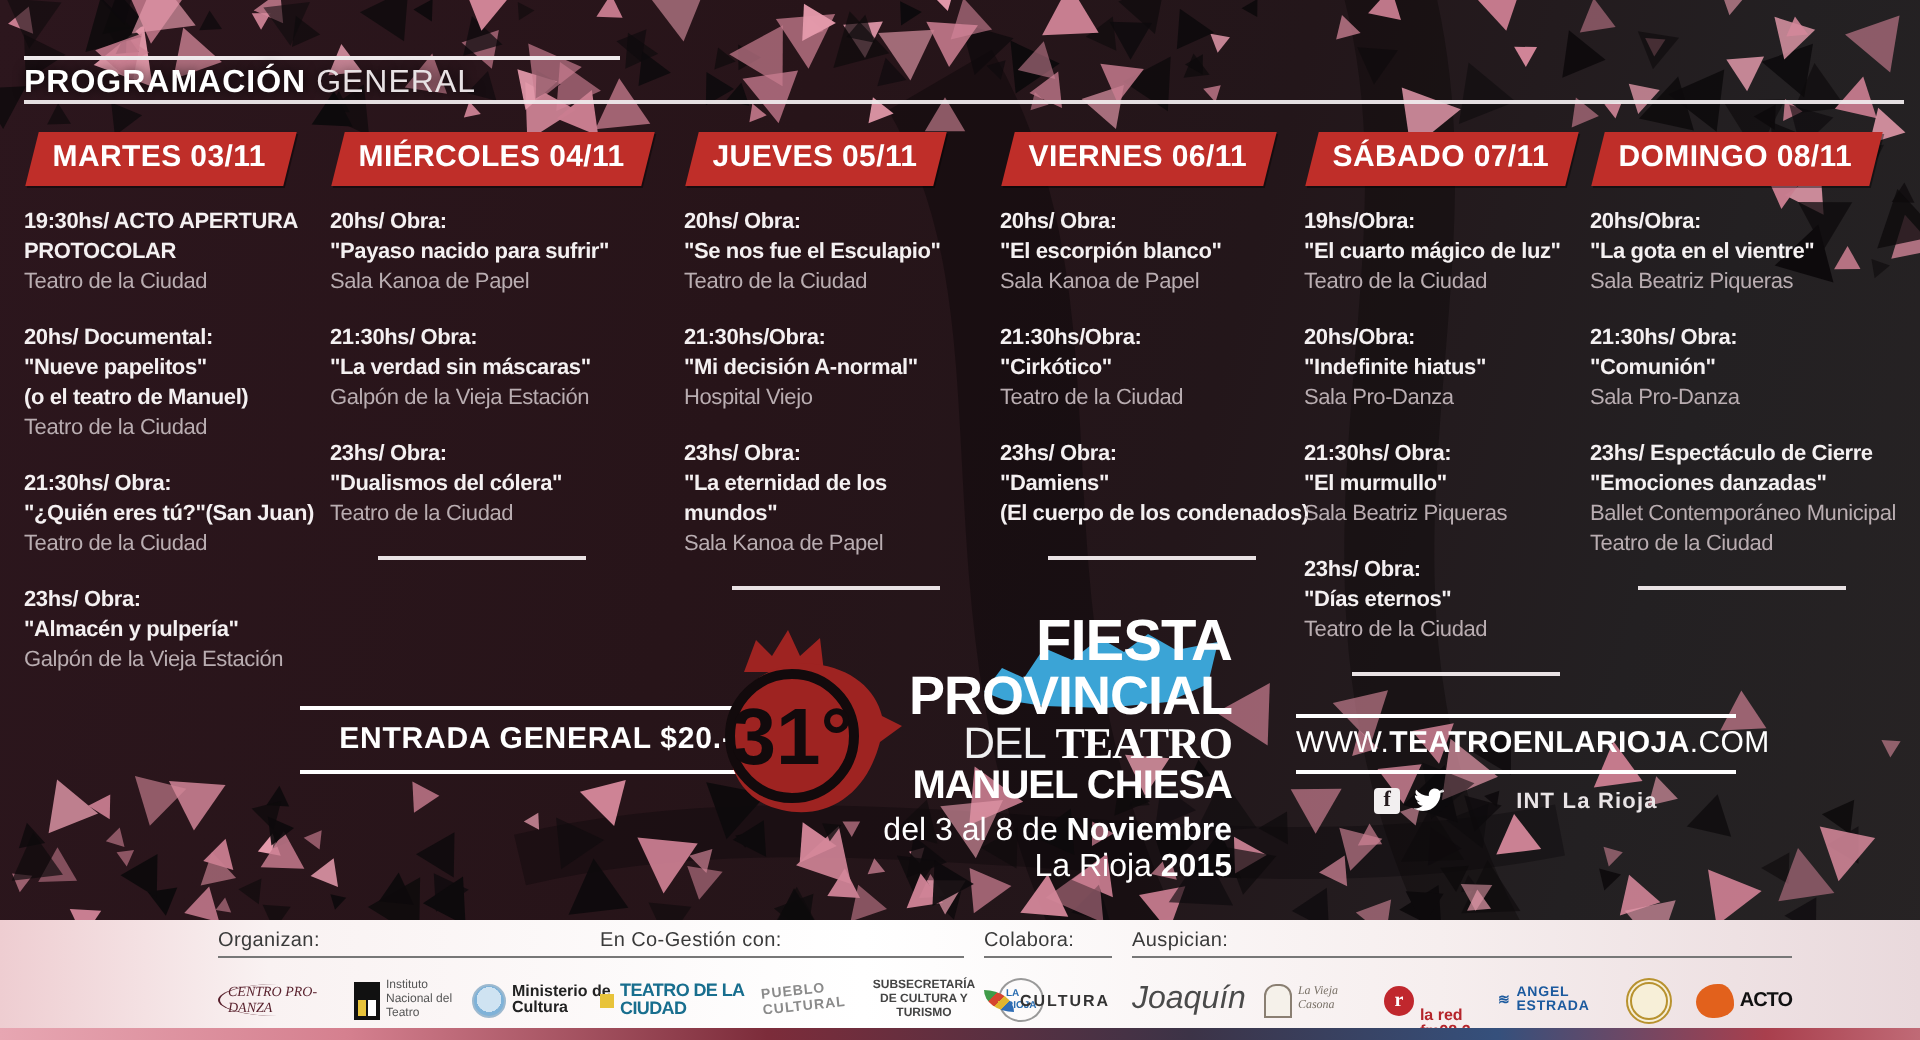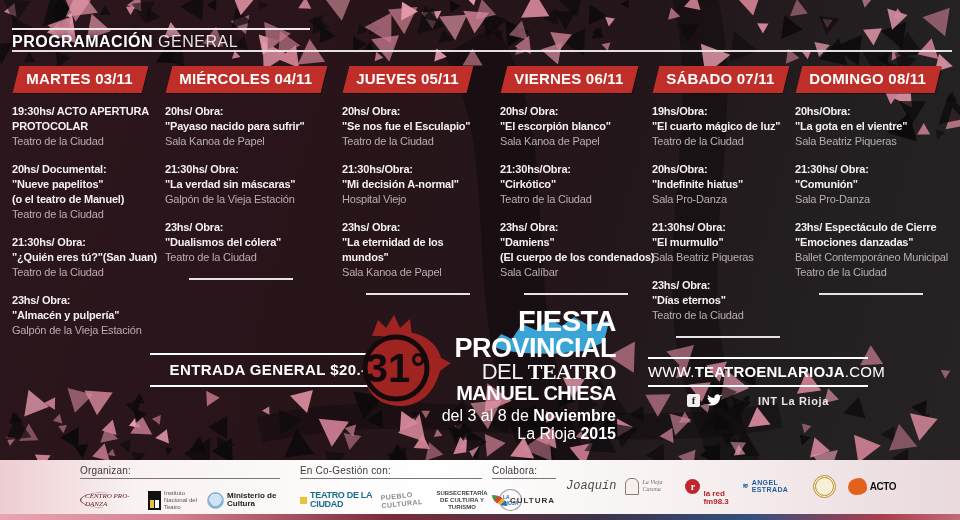--- a/index.html
+++ b/index.html
@@ -75,21 +75,21 @@
   .logo-ministerio-de-cultura span{font-size:8px;font-weight:bold;color:#222;width:52px;line-height:8px;}
   .logo-teatro-de-la-ciudad span{font-size:9px;font-weight:bold;color:#186e8e;width:62px;line-height:9px;letter-spacing:-.3px;}
   .icon-yellow-sq{width:7px;height:7px;background:#e8c33a;}
   .logo-pueblo-cultural span{font-size:7px;font-weight:bold;color:#8a8a8a;width:44px;line-height:8px;letter-spacing:.5px;transform:rotate(-6deg);}
   .logo-subsecretaria-cultura-turismo span{font-size:6px;color:#444;width:56px;line-height:7px;text-align:center;font-weight:bold;}
   .logo-la-rioja-gov span{font-size:5px;color:#2a6db0;border:1px solid #999;border-radius:50%;
       padding:4px 3px;font-weight:bold;}
   .icon-leaf{width:15px;height:11px;border-radius:0 100% 0 100%;
       background:linear-gradient(135deg,#3f9b48 0 30%,#d6452f 30% 50%,#e0b52e 50% 70%,#2f6db5 70% 100%);}
   .logo-cultura-colabora span{font-size:8px;font-weight:bold;color:#333;letter-spacing:1px;}
-  .logo-joaquin span{font-family:Liberation Mono, monospace;font-style:italic;font-size:12px;color:#4a4a4a;}
+  .logo-joaquin span{font-family:Liberation Sans, sans-serif;font-style:italic;font-size:16px;color:#4a4a4a;}
   .icon-arch{width:12px;height:15px;border:1px solid #8a7f72;border-radius:6px 6px 0 0;background:#f5f1ea;}
   .logo-la-vieja-casona span{font-family:"Liberation Serif",serif;font-style:italic;font-size:6px;color:#7a7268;width:34px;line-height:7px;}
   .icon-lared{width:15px;height:15px;border-radius:50%;background:#c0272d;color:#fff;font-weight:bold;
       font-size:10px;line-height:15px;text-align:center;font-family:"Liberation Serif",serif;}
   .logo-la-red-fm span{font-size:8px;font-weight:bold;color:#b5252b;line-height:8px;width:30px;display:block;margin-top:24px;}
   .icon-wave{color:#1c5a9e;font-size:12px;font-weight:bold;}
   .logo-angel-estrada span{font-size:7px;font-weight:bold;color:#1c5a9e;letter-spacing:.4px;}
   .logo-sello-dorado i{display:block;width:17px;height:17px;border-radius:50%;border:3px double #b8922f;background:#f7efd8;}
   .icon-lion{width:19px;height:17px;background:#e2611c;border-radius:60% 40% 55% 45%/55% 60% 40% 50%;}
   .logo-paris span{font-size:10px;font-weight:bold;color:#111;letter-spacing:-.5px;}
@@ -440,21 +440,20 @@
           </div>
           <div class="event">
             <div class="ev-bold">21:30hs/Obra:</div>
             <div class="ev-bold">"Cirkótico"</div>
             <div class="ev-plain">Teatro de la Ciudad</div>
           </div>
           <div class="event">
             <div class="ev-bold">23hs/ Obra:</div>
             <div class="ev-bold">"Damiens"</div>
             <div class="ev-bold">(El cuerpo de los condenados)</div>
-            <div class="ev-plain">Sala Calíbar</div>
           </div>
         </div><div class="col-sep"></div></div>
       <div class="day-column" style="left: 652px;"><div class="day-banner"><span class="day-banner-text">SÁBADO 07/11</span></div><div class="events">
           <div class="event">
             <div class="ev-bold">19hs/Obra:</div>
             <div class="ev-bold">"El cuarto mágico de luz"</div>
             <div class="ev-plain">Teatro de la Ciudad</div>
           </div>
           <div class="event">
             <div class="ev-bold">20hs/Obra:</div>
@@ -523,21 +522,21 @@
     <div class="social">
       <div class="fb-icon">f</div>
       <svg width="15" height="13" viewBox="0 0 24 20">
           <path d="M24 2.5c-.9.4-1.8.7-2.8.8 1-.6 1.8-1.6 2.2-2.7-1 .6-2 1-3.1 1.2C19.4.7 18.1 0 16.7 0c-2.7 0-4.9 2.2-4.9 4.9 0 .4 0 .8.1 1.1C7.7 5.8 4.1 3.9 1.7 1 .7 2.7 1.2 4.9 2.9 6c-.8 0-1.6-.2-2.2-.6v.1c0 2.4 1.7 4.4 3.9 4.8-.4.1-.8.2-1.3.2-.3 0-.6 0-.9-.1.6 2 2.4 3.4 4.6 3.4-1.7 1.3-3.8 2.1-6.1 2.1-.4 0-.8 0-1.2-.1 2.2 1.4 4.8 2.2 7.5 2.2 9 0 14-7.5 14-14v-.6c1-.7 1.8-1.6 2.4-2.5z" fill="#fff"></path>
         </svg>
       <div class="social-label">INT La Rioja</div>
     </div>
   </div>
 
   <div class="footer" id="footer">
-      <div class="fsec" style="left: 80px; width: 200px;">
+      <div class="fsec" style="left: 109px; width: 200px;">
         <span class="fsec-label">Organizan:</span>
         <div class="logo-row">
           <div class="logo logo-centro-pro-danza">
             <span>CENTRO PRO-DANZA</span>
           </div>
           <div class="logo logo-instituto-nacional-del-teatro">
             <i class="icon-int"></i>
             <span>Instituto Nacional del Teatro</span>
           </div>
           <div class="logo logo-ministerio-de-cultura">
@@ -567,20 +566,21 @@
       <div class="fsec" style="left: 492px; width: 64px;">
         <span class="fsec-label">Colabora:</span>
         <div class="logo-row">
           <div class="logo logo-cultura-colabora">
             <i class="icon-leaf"></i>
             <span>CULTURA</span>
           </div>
         </div>
       </div>
       <div class="fsec" style="left: 566px; width: 330px;">
+        <span class="fsec-label">Auspician:</span>
         <div class="logo-row">
           <div class="logo logo-joaquin">
             <span>Joaquín</span>
           </div>
           <div class="logo logo-la-vieja-casona">
             <i class="icon-arch"></i>
             <span>La Vieja Casona</span>
           </div>
           <div class="logo logo-la-red-fm">
             <div class="icon-lared">r</div>

